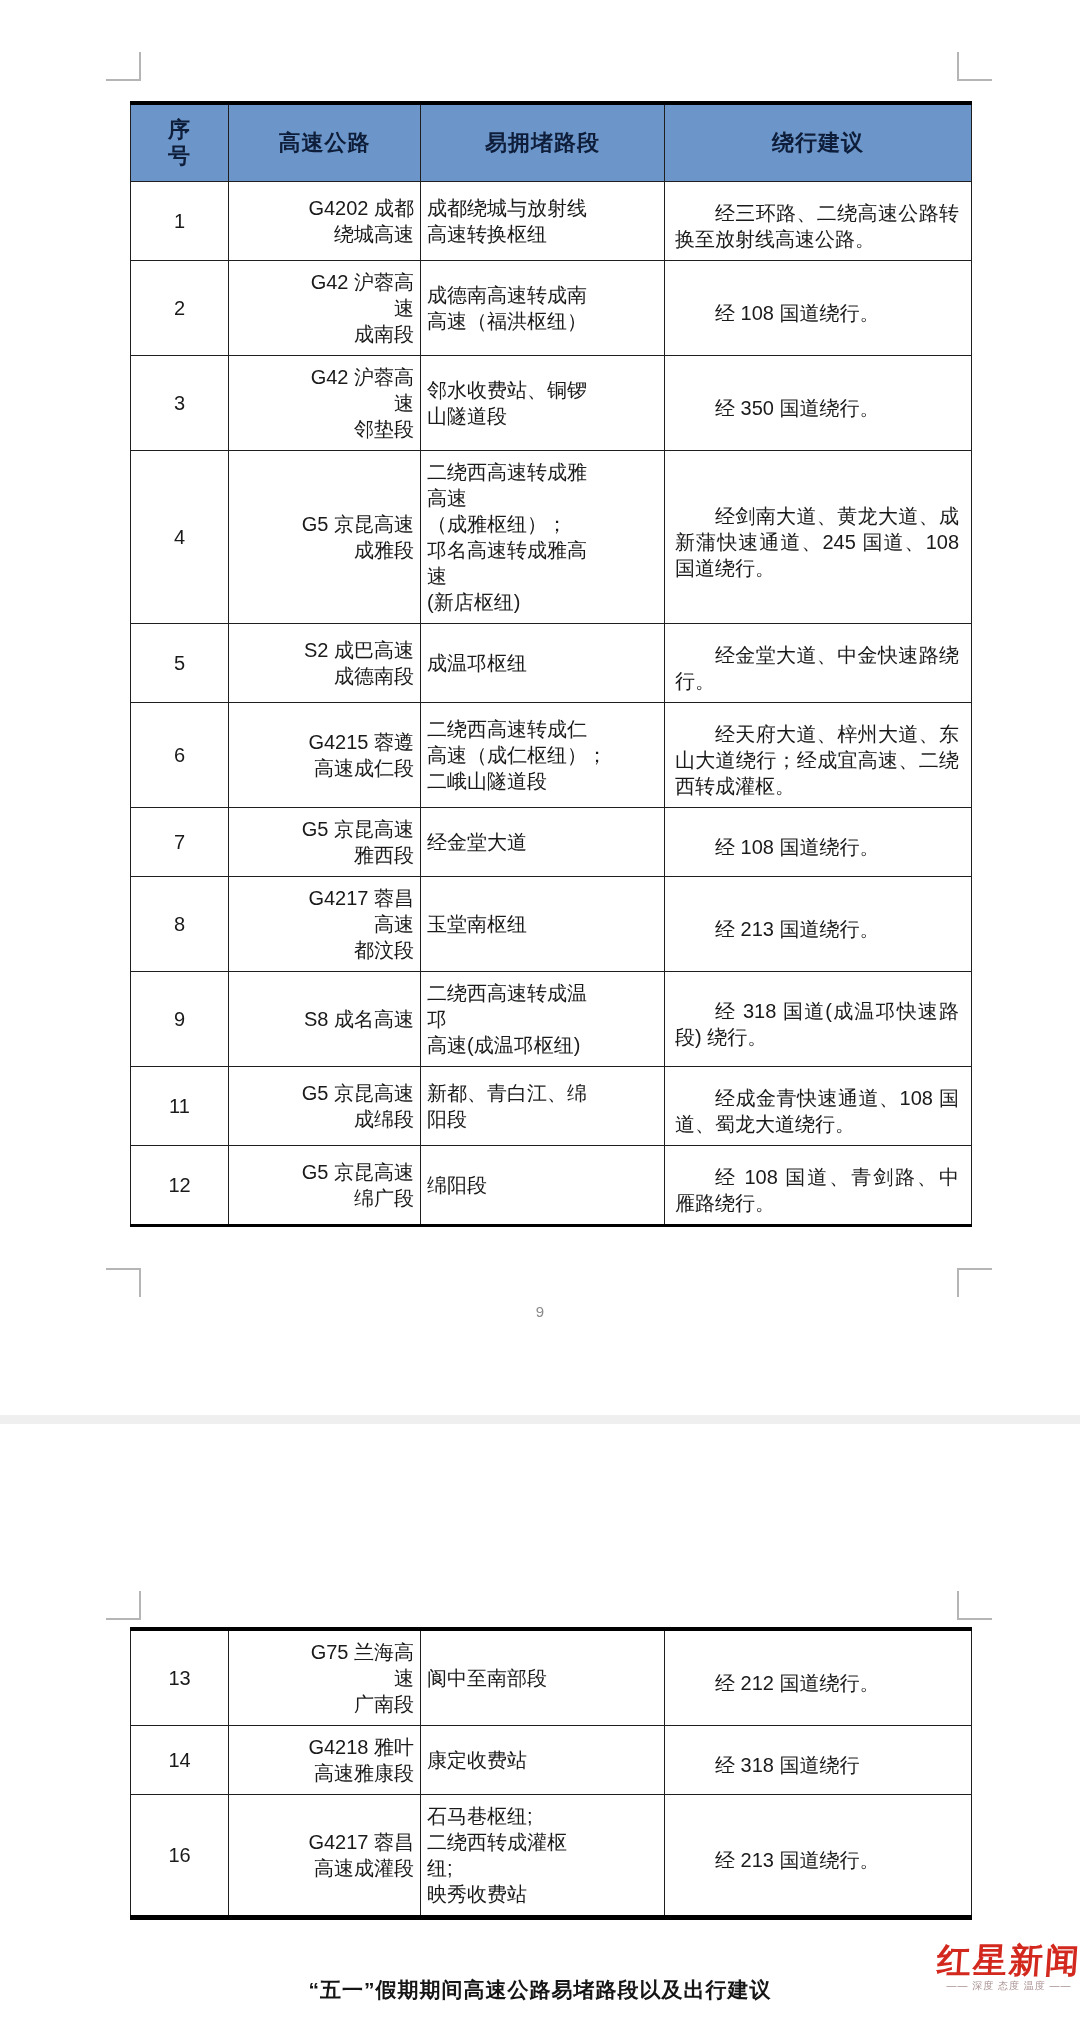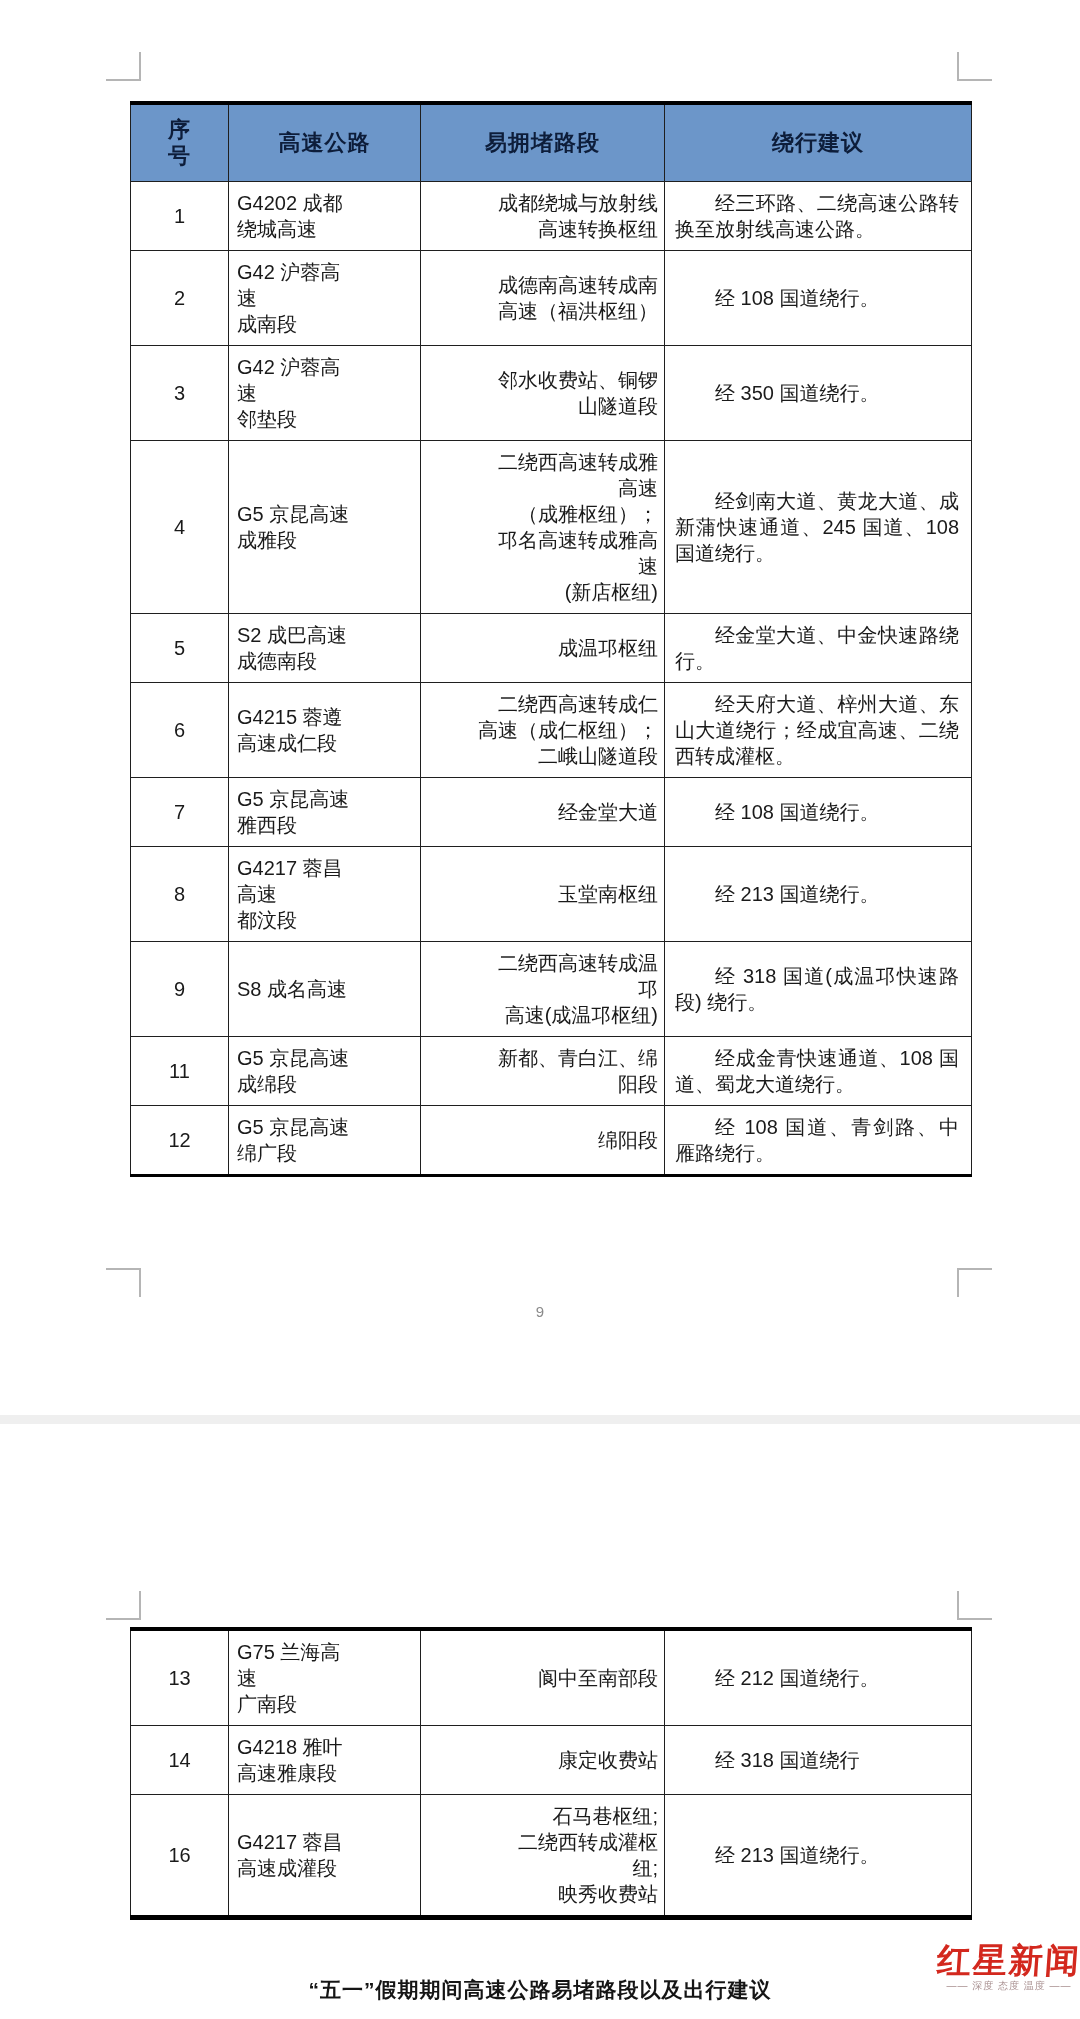--- a/index.html
+++ b/index.html
@@ -31,23 +31,23 @@
     background:var(--header-bg);color:var(--header-text);
     font-size:22px;font-weight:bold;letter-spacing:1px;
     border:1px solid var(--border);padding:12px 4px;
     white-space:pre-line;vertical-align:middle;
   }
   .roadtable td{
     border:1px solid var(--border);
     padding:8px 6px;vertical-align:middle;
   }
   td.no{text-align:center;}
-  td.highway{text-align:left;white-space:pre-line;padding-left:8px;}
-  td.section{text-align:right;white-space:pre-line;}
-  td.advice{text-align:justify;text-indent:2em;padding:8px 12px 8px 10px;}
+  td.highway{text-align:right;white-space:pre-line;padding-left:8px;}
+  td.section{text-align:left;white-space:pre-line;}
+  td.advice{text-align:justify;text-indent:2em;padding:18px 12px 8px 10px;}
   
   .page-number{
     position:absolute;top:1303px;left:0;width:1080px;text-align:center;
     font-size:15px;color:#8a8a8a;
   }
   .page-separator{
     position:absolute;top:1415px;left:0;width:1080px;height:9px;background:#efefef;
   }
   
   .caption{

